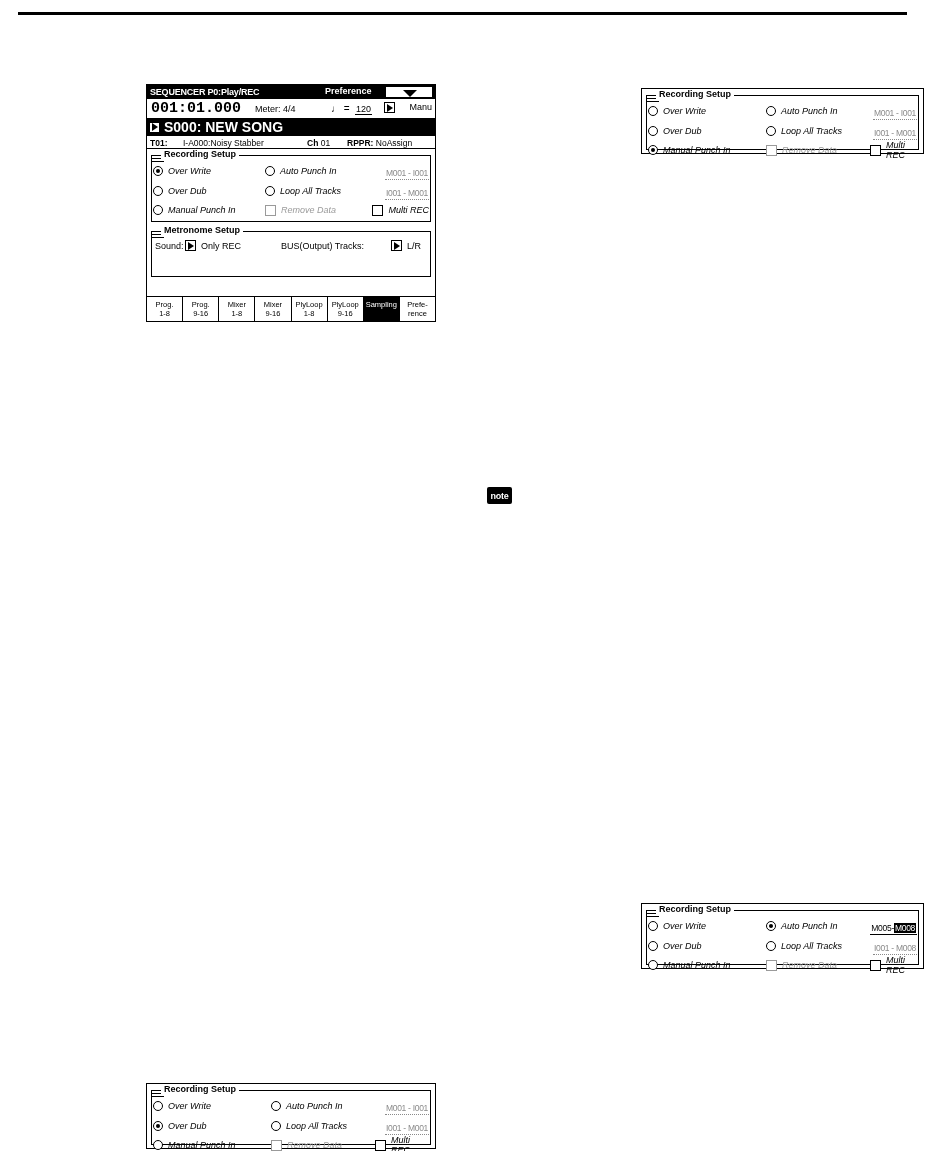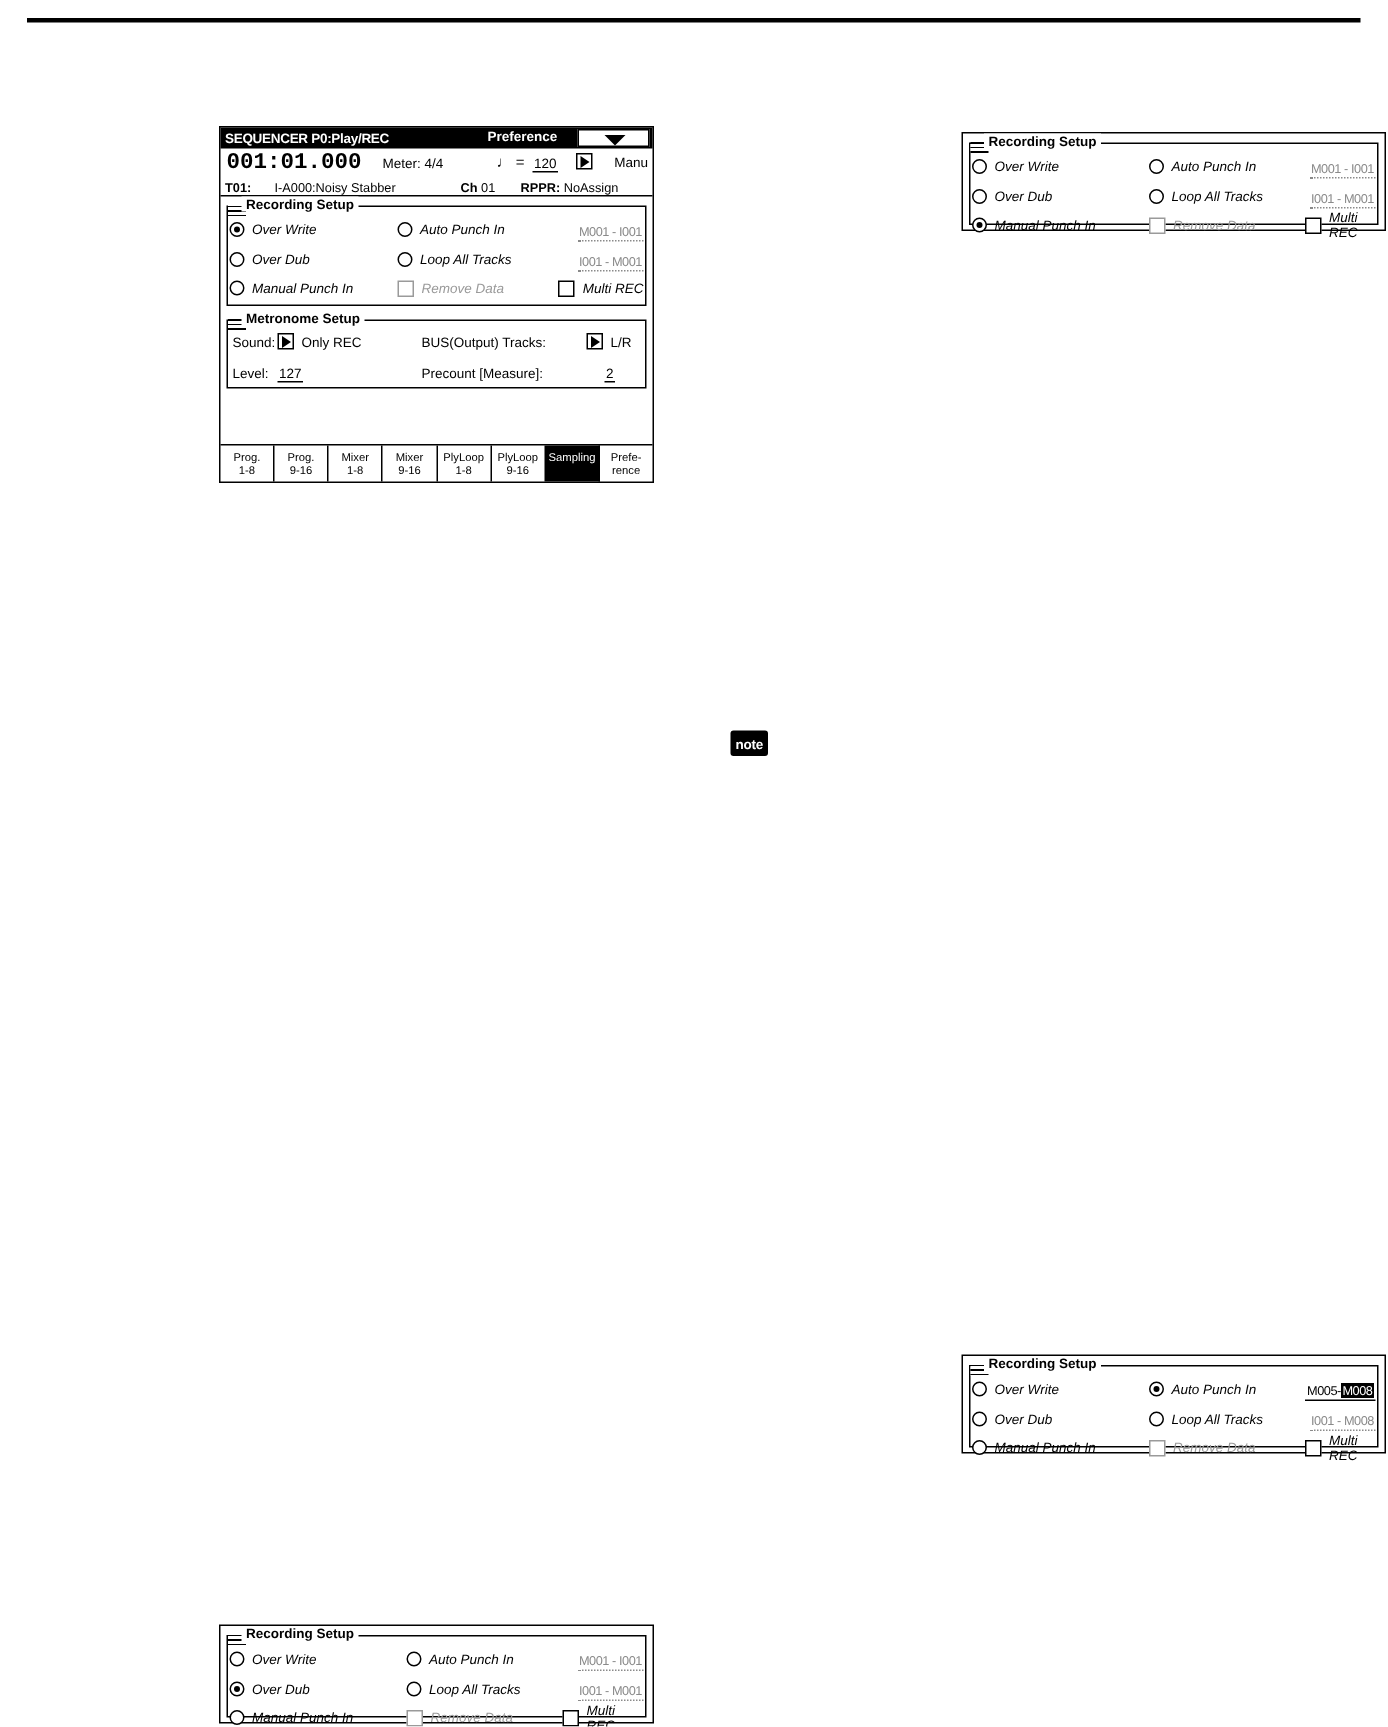--- a/index.html
+++ b/index.html
@@ -109,21 +109,21 @@
     left: 208px; top: 5px;
     font-size: 9px;
     border-bottom: 1px solid #000;
     padding: 0 1px;
   }
   .manu-btn {
     position: absolute;
     right: 3px; top: 3px;
     font-size: 9px;
     display: flex;
-    align-items: center;
+    align-items: flex-start;
     gap: 14px;
   }
   .tri {
     width: 0; height: 0;
     border-top: 5px solid transparent;
     border-bottom: 5px solid transparent;
     border-left: 8px solid #000;
     display: inline-block;
   }
   .tri-box {
@@ -377,20 +377,26 @@
       <span class="tempo-note">♩ =</span>
       <span class="tempo-val">120</span>
       <span class="manu-btn">
         <span class="tri-box">
             <span class="tri"></span>
           </span>
         <span>Manu</span>
       </span>
     </div>
 
+    <div class="songbar">
+      <span class="tri-box">
+          <span class="tri"></span>
+        </span>
+      <span>S000: NEW SONG</span>
+    </div>
 
 
     <div class="row-prog">
       <span class="prog-t">T01:</span>
       <span class="prog-name">
         <span>I-A000:</span><span>Noisy Stabber</span>
       </span>
       <span class="prog-ch">
         <span>Ch</span>
         <span class="val">01</span>
@@ -457,26 +463,20 @@
           <span class="tri-box" style="position:absolute;left:32px;top:2px;">
               <span class="tri"></span>
             </span>
           <span class="lbl" style="left:48px;">Only REC</span>
           <span class="lbl" style="left:128px;">BUS(Output) Tracks:</span>
           <span class="tri-box" style="position:absolute;left:238px;top:2px;">
               <span class="tri"></span>
             </span>
           <span class="lbl" style="left:254px;">L/R</span>
         </div>
-        <div class="metro-row" style="margin-top:4px;">
-          <span class="lbl" style="left:2px;">Level:</span>
-          <span class="lbl under" style="left:32px;">127</span>
-          <span class="lbl" style="left:128px;">Precount [Measure]:</span>
-          <span class="lbl under" style="left:250px;">2</span>
-        </div>
       </div>
     </div>
 
     <div class="tabs">
       <div class="tab">Prog.
 1-8</div>
       <div class="tab">Prog.
 9-16</div>
       <div class="tab">Mixer
 1-8</div>

